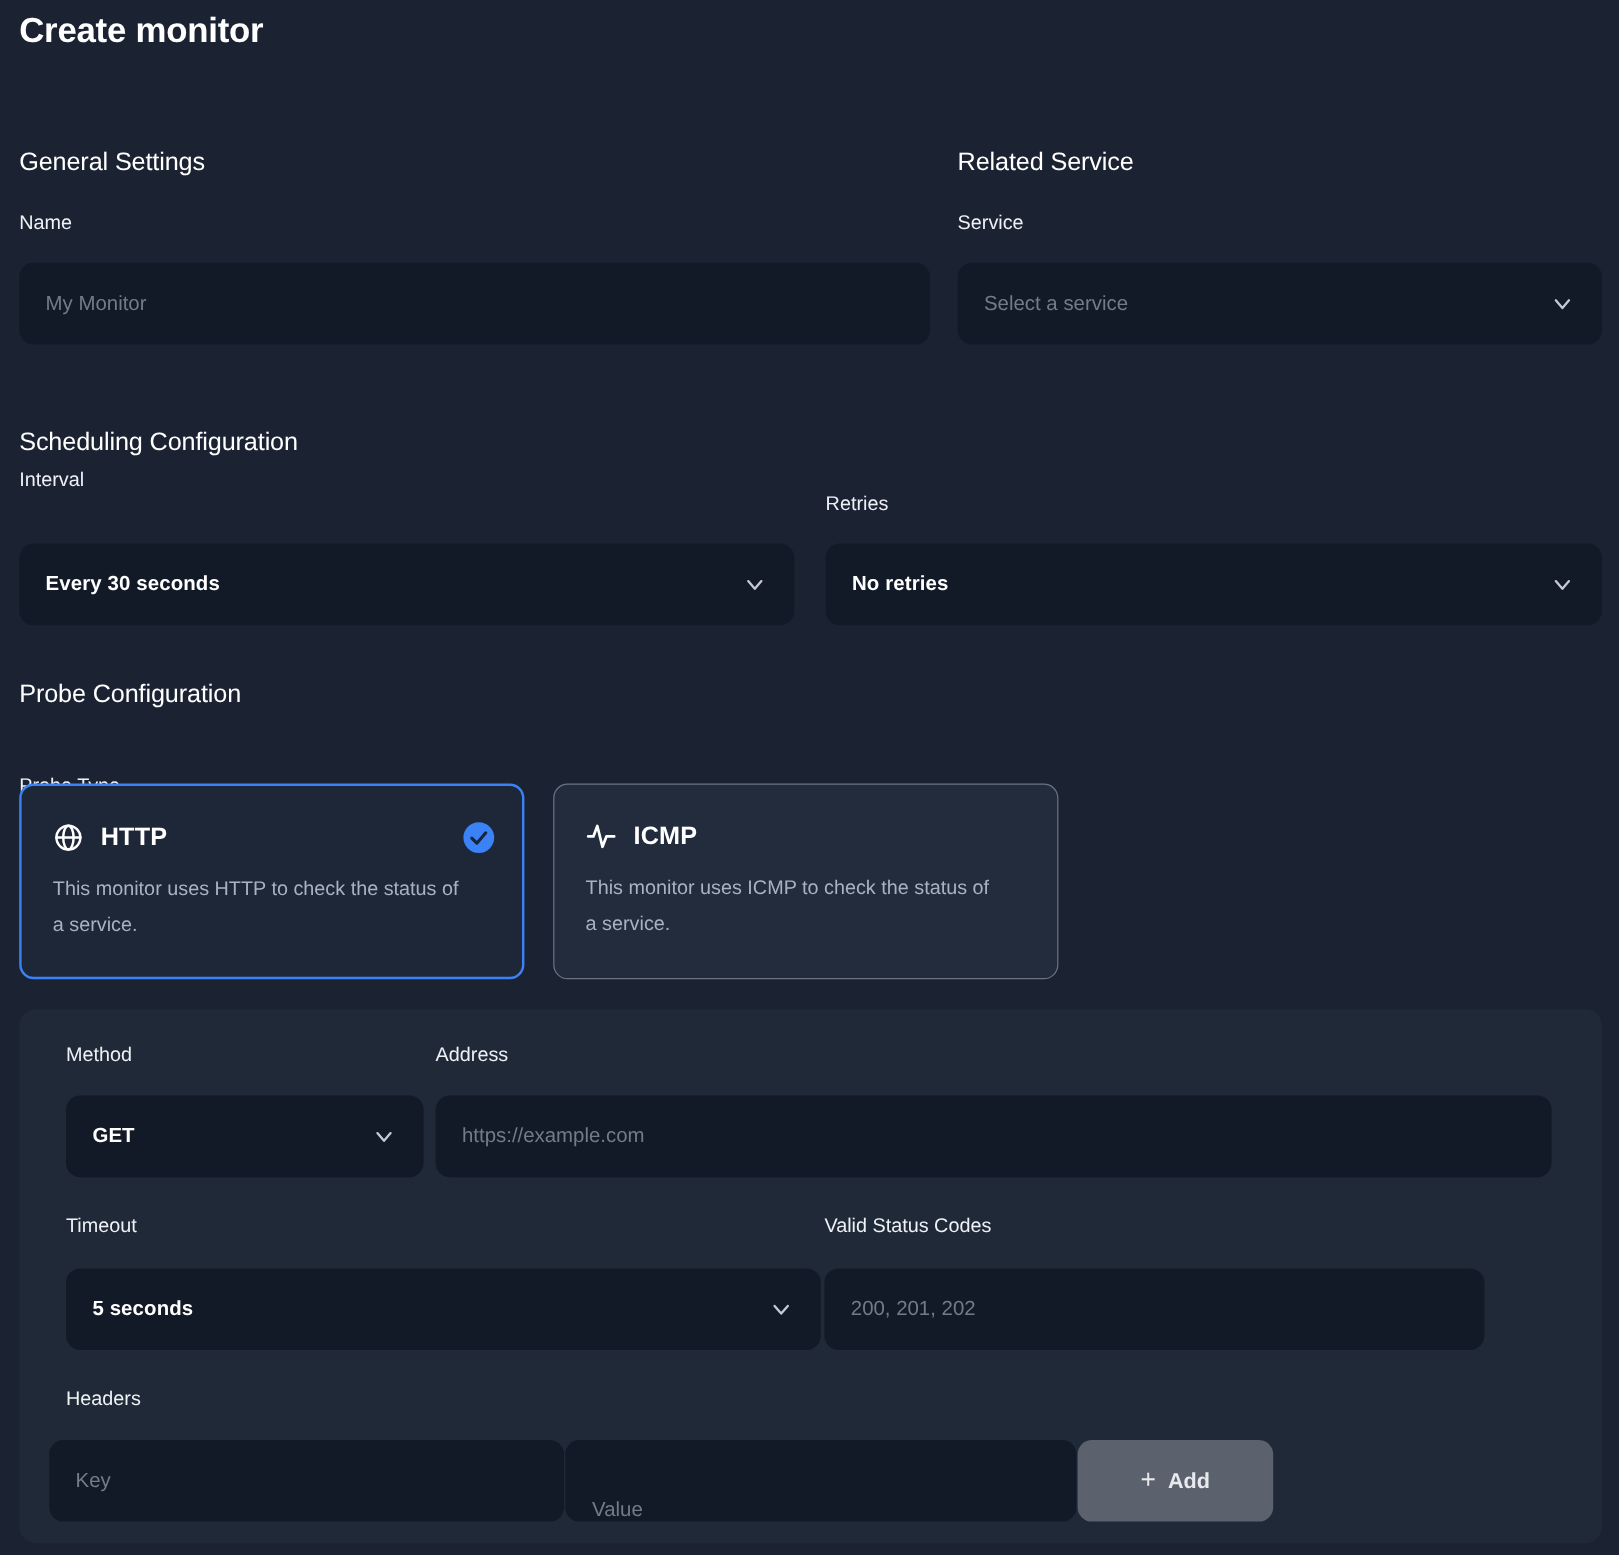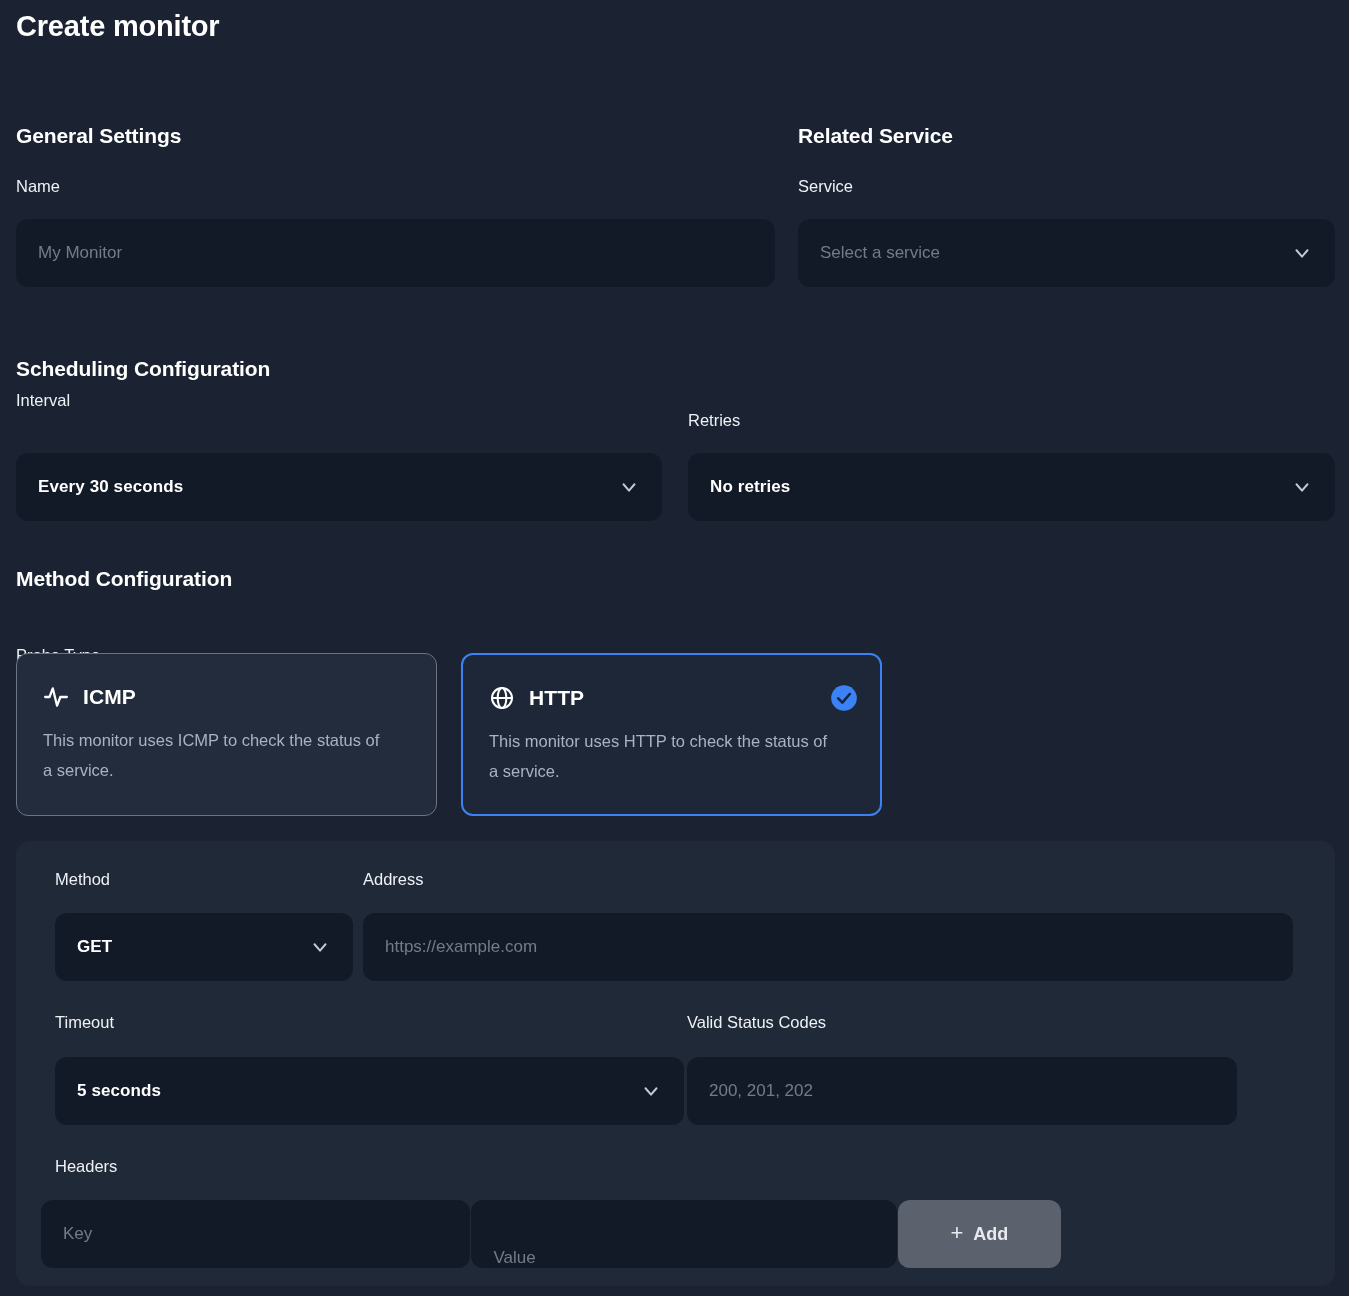--- a/index.html
+++ b/index.html
@@ -24,21 +24,21 @@
     top: 10px;
     font-size: 29px;
     font-weight: 700;
     color: #ffffff;
     letter-spacing: -0.2px;
   }
 
   
   .section-heading {
     font-size: 21px;
-    font-weight: 700;
+    font-weight: 400;
     color: #ffffff;
     letter-spacing: -0.1px;
   }
   .field-label {
     font-size: 16.5px;
     font-weight: 400;
     color: #eef1f6;
   }
 
   
@@ -223,51 +223,51 @@
   </div>
 
   <div class="field-label retries-label">Retries</div>
   <div class="control retries-select">
     <span class="value">No retries</span>
     <svg class="chev" width="22" height="22" viewBox="0 0 24 24" fill="none" stroke="#c4cad4" stroke-width="2.1" stroke-linecap="round" stroke-linejoin="round">
         <polyline points="6 9 12 16 18 9"></polyline>
       </svg>
   </div>
 
-  <div class="section-heading probe-heading">Method Configuration</div>
+  <div class="section-heading probe-heading">Probe Configuration</div>
   <div class="field-label probetype-label">Probe Type</div>
 
   <div class="probe-cards">
-
-    <div class="probe-card inactive">
-      <div class="probe-card-head">
-        <svg width="26" height="26" viewBox="0 0 24 24" fill="none" stroke="#ffffff" stroke-width="2.1" stroke-linecap="round" stroke-linejoin="round">
-            <polyline points="2 12 6 12 9 4 13 20 16 12 22 12"></polyline>
-          </svg>
-        <span class="probe-card-title">ICMP</span>
-      </div>
-      <div class="probe-card-desc">This monitor uses ICMP to check the status of a service.</div>
-    </div>
 
     <div class="probe-card active">
       <div class="probe-card-head">
         <svg width="26" height="26" viewBox="0 0 24 24" fill="none" stroke="#ffffff" stroke-width="1.9" stroke-linecap="round" stroke-linejoin="round">
             <circle cx="12" cy="12" r="9.2"></circle>
             <ellipse cx="12" cy="12" rx="4" ry="9.2"></ellipse>
             <line x1="2.8" y1="12" x2="21.2" y2="12"></line>
           </svg>
         <span class="probe-card-title">HTTP</span>
       </div>
       <div class="probe-card-desc">This monitor uses HTTP to check the status of a service.</div>
       <svg class="check-badge" width="28" height="28" viewBox="0 0 24 24">
           <circle cx="12" cy="12" r="11" fill="#3b82f6"></circle>
           <polyline points="7 12.4 10.6 16 17 8.6" fill="none" stroke="#16243c" stroke-width="2.2" stroke-linecap="round" stroke-linejoin="round"></polyline>
         </svg>
     </div>
 
+    <div class="probe-card inactive">
+      <div class="probe-card-head">
+        <svg width="26" height="26" viewBox="0 0 24 24" fill="none" stroke="#ffffff" stroke-width="2.1" stroke-linecap="round" stroke-linejoin="round">
+            <polyline points="2 12 6 12 9 4 13 20 16 12 22 12"></polyline>
+          </svg>
+        <span class="probe-card-title">ICMP</span>
+      </div>
+      <div class="probe-card-desc">This monitor uses ICMP to check the status of a service.</div>
+    </div>
+
   </div>
 
   <div class="http-panel">
 
     <div class="field-label method-label">Method</div>
     <div class="control method-select">
       <span class="value">GET</span>
       <svg class="chev" width="22" height="22" viewBox="0 0 24 24" fill="none" stroke="#c4cad4" stroke-width="2.1" stroke-linecap="round" stroke-linejoin="round">
           <polyline points="6 9 12 16 18 9"></polyline>
         </svg>

